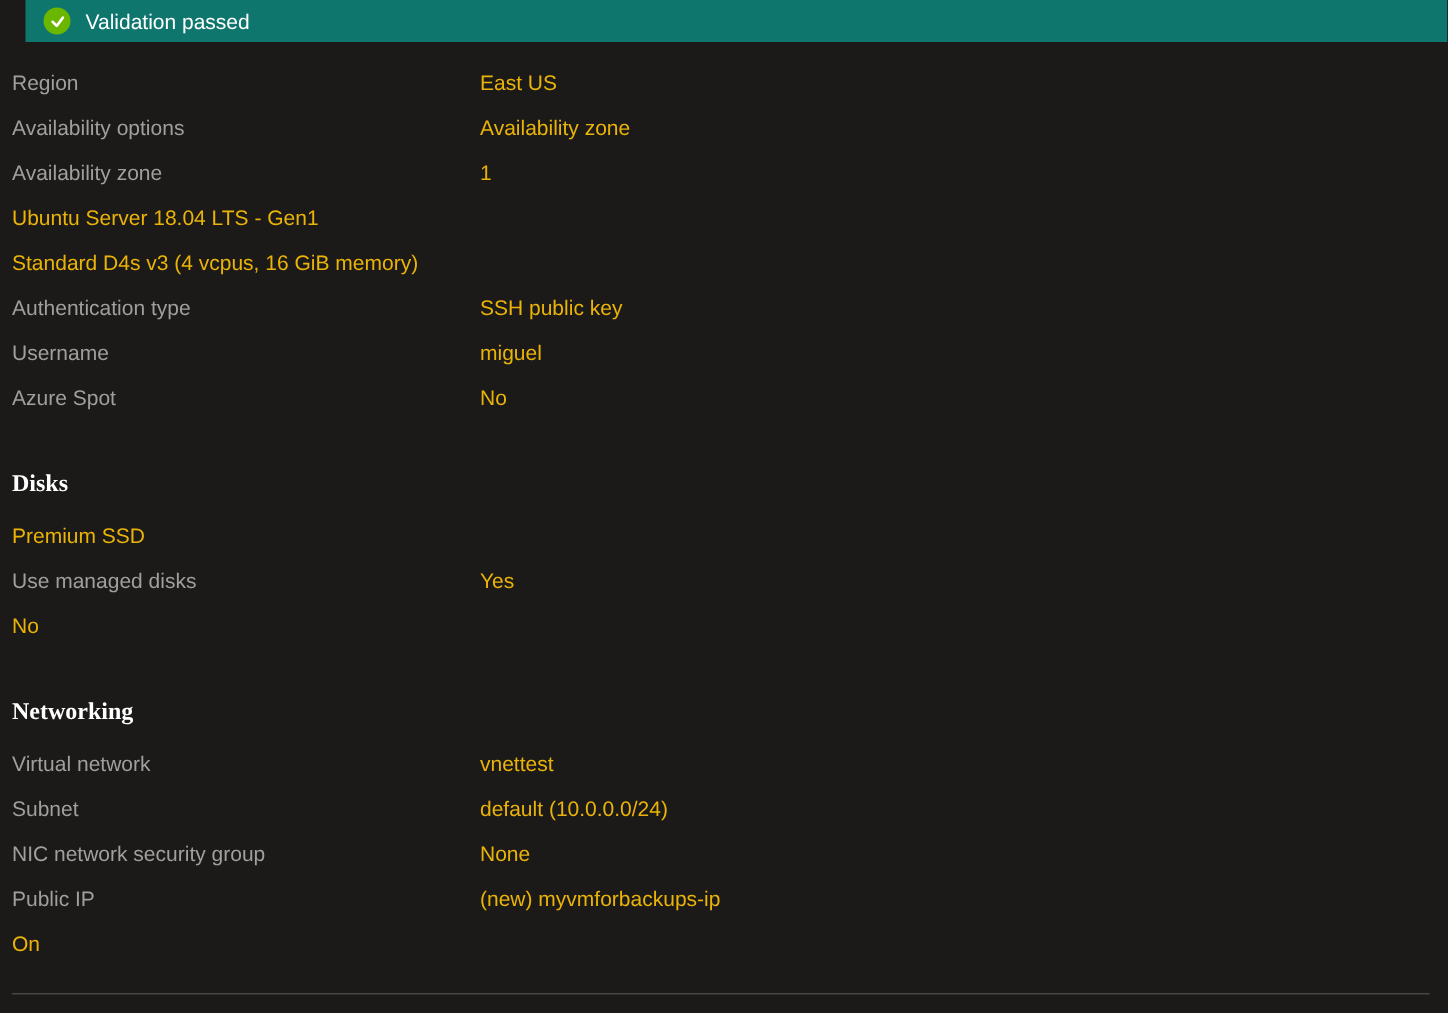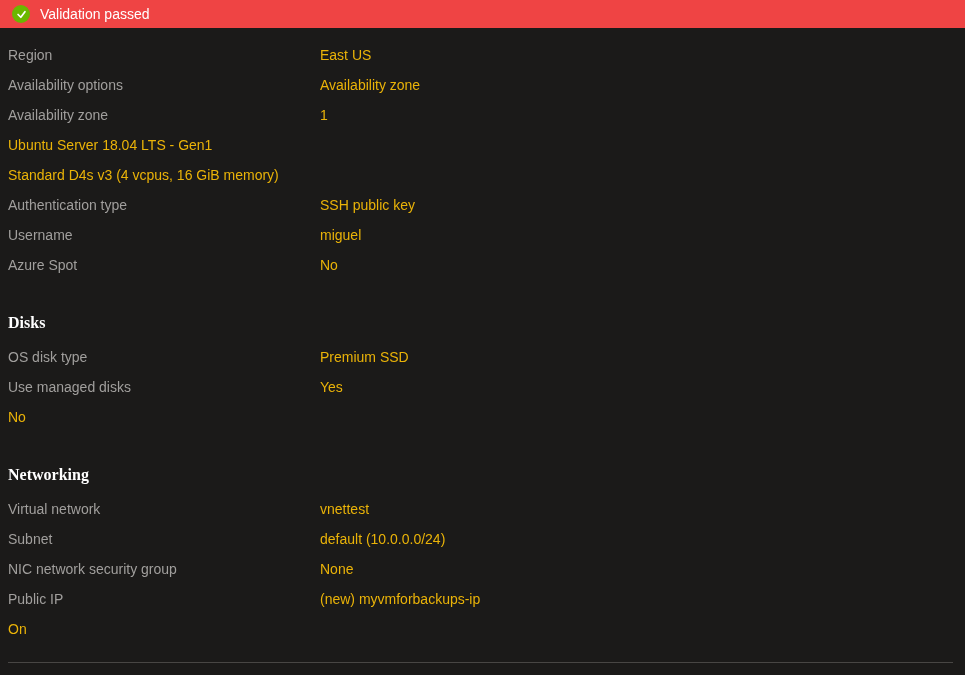--- a/index.html
+++ b/index.html
@@ -10,25 +10,26 @@
     body {
       background: #1b1a19;
       color: #ffffff;
       font-family: 'Segoe UI', Arial, sans-serif;
       font-size: 14px;
       width: 965px;
       height: 675px;
       overflow: hidden;
     }
     .validation-banner {
-      background: #ef4444;
+      background: #0f766e;
       display: flex;
       align-items: center;
       padding: 4px 12px;
       height: 28px;
+      margin-left: 17px;
     }
     .check-icon {
       width: 18px;
       height: 18px;
       background: #6bb700;
       border-radius: 50%;
       display: flex;
       align-items: center;
       justify-content: center;
       margin-right: 10px;
@@ -115,21 +116,20 @@
     <div class="kv-value">miguel</div>
   </div>
   <div class="kv-row">
     <div class="kv-label">Azure Spot</div>
     <div class="kv-value">No</div>
   </div>
 
   <div class="section-heading">Disks</div>
 
   <div class="kv-row">
-    <div class="kv-label">OS disk type</div>
     <div class="kv-value">Premium SSD</div>
   </div>
   <div class="kv-row">
     <div class="kv-label">Use managed disks</div>
     <div class="kv-value">Yes</div>
   </div>
   <div class="kv-row">
     <div class="kv-value">No</div>
   </div>
 

